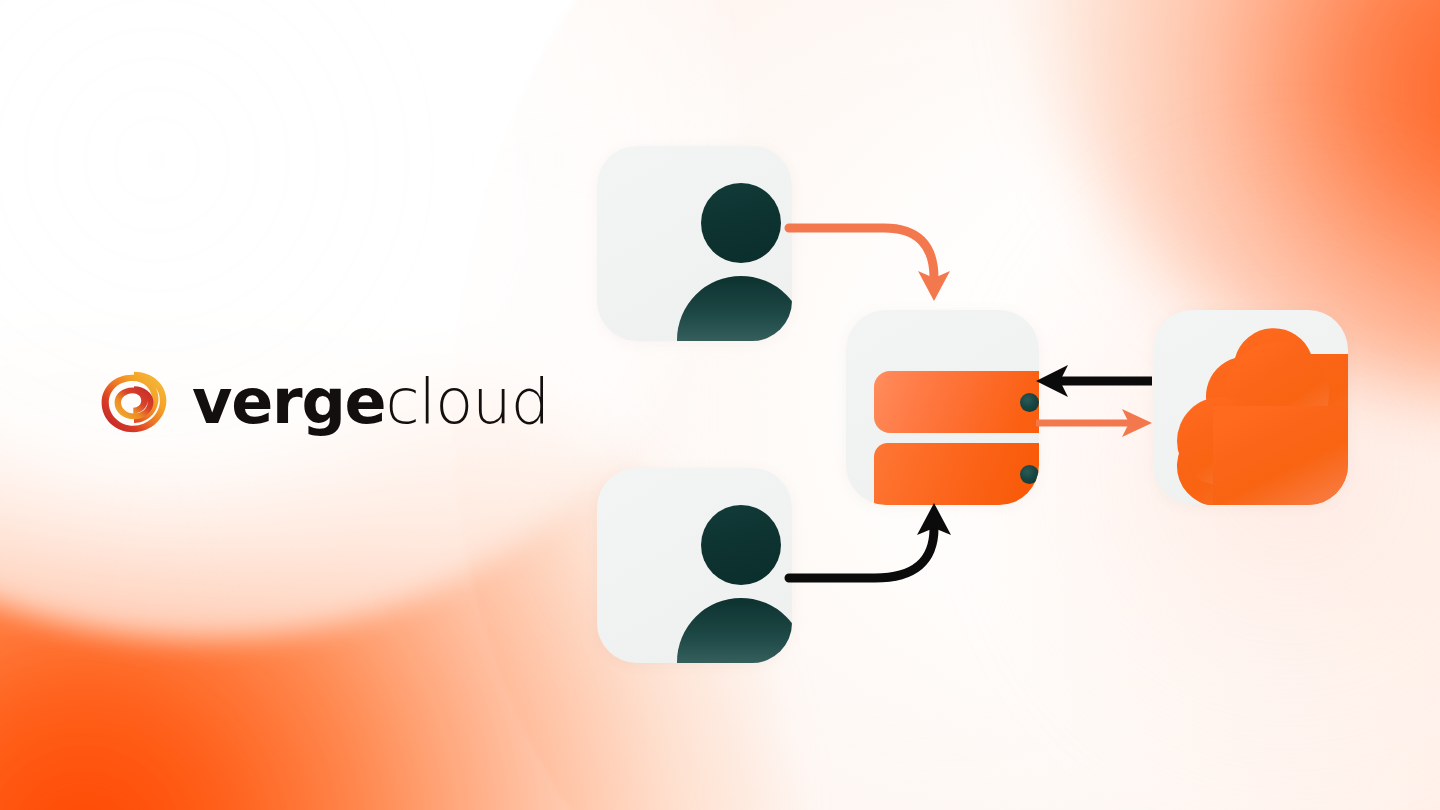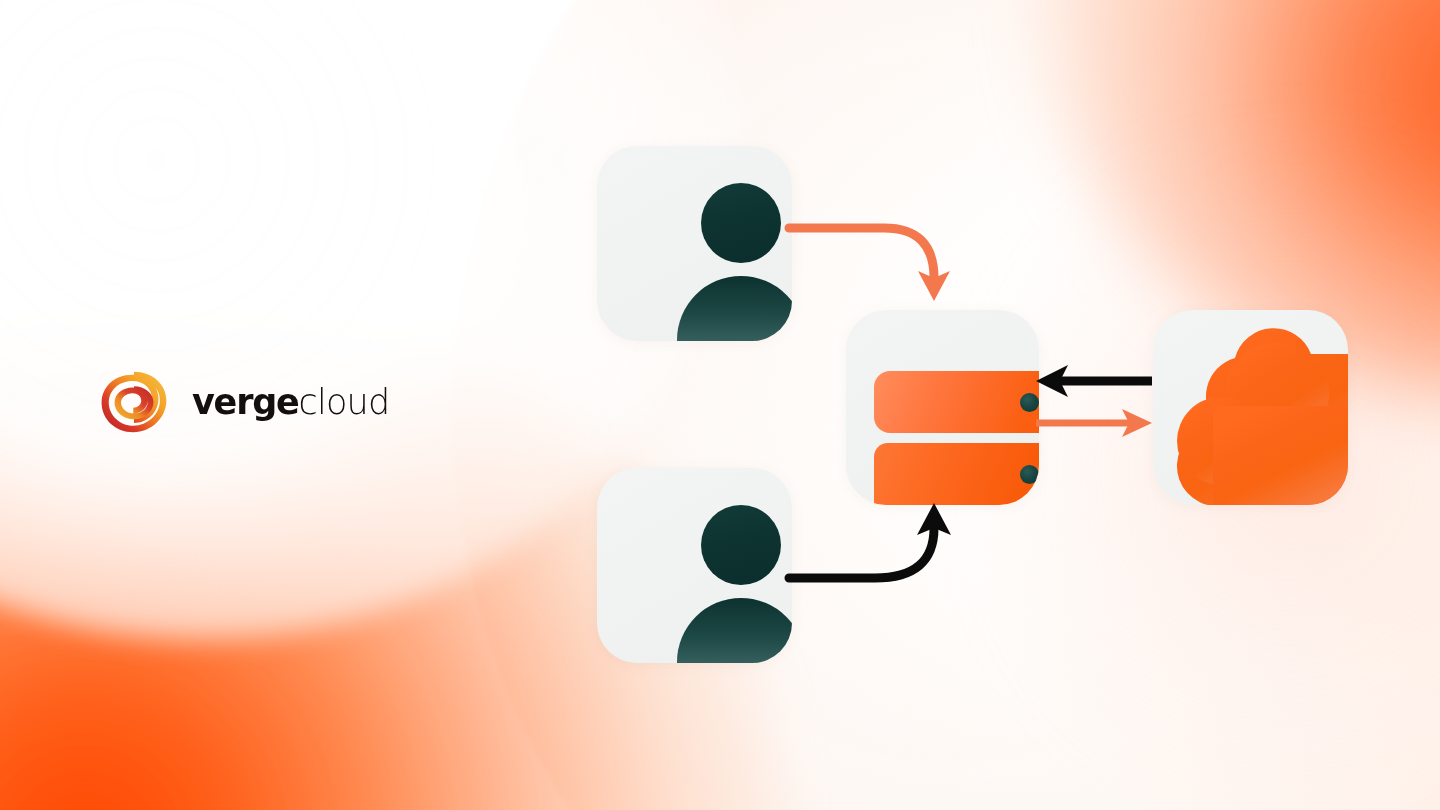--- a/index.html
+++ b/index.html
@@ -136,21 +136,21 @@
     position: absolute;
     left: 98px;
     top: 366px;
     display: flex;
     align-items: center;
     gap: 22px;
   }
   .logo-mark { width: 72px; height: 72px; display: block; }
   .logo-word {
     font-family: "DejaVu Sans", sans-serif;
-    font-size: 35px;
+    font-size: 62px;
     line-height: 1;
     letter-spacing: -0.5px;
     white-space: nowrap;
     color: #120f0e;
   }
   .logo-word .w-bold { font-weight: 700; letter-spacing: -1.2px; }
   .logo-word .w-light { font-weight: 300; letter-spacing: -0.8px; }
 
   
   .tile {

